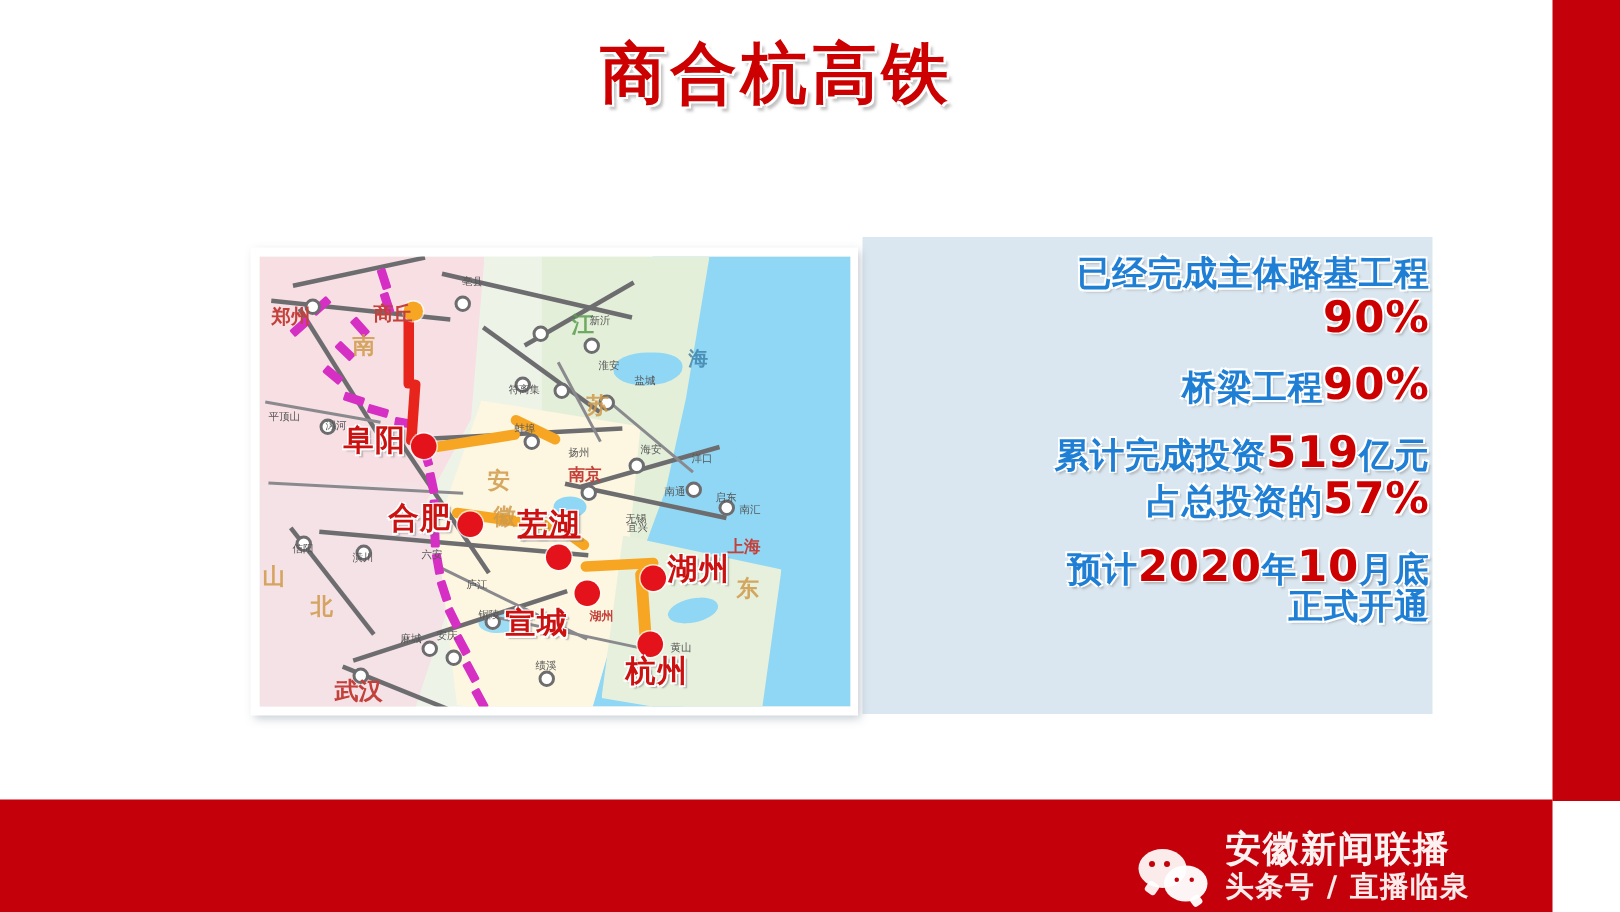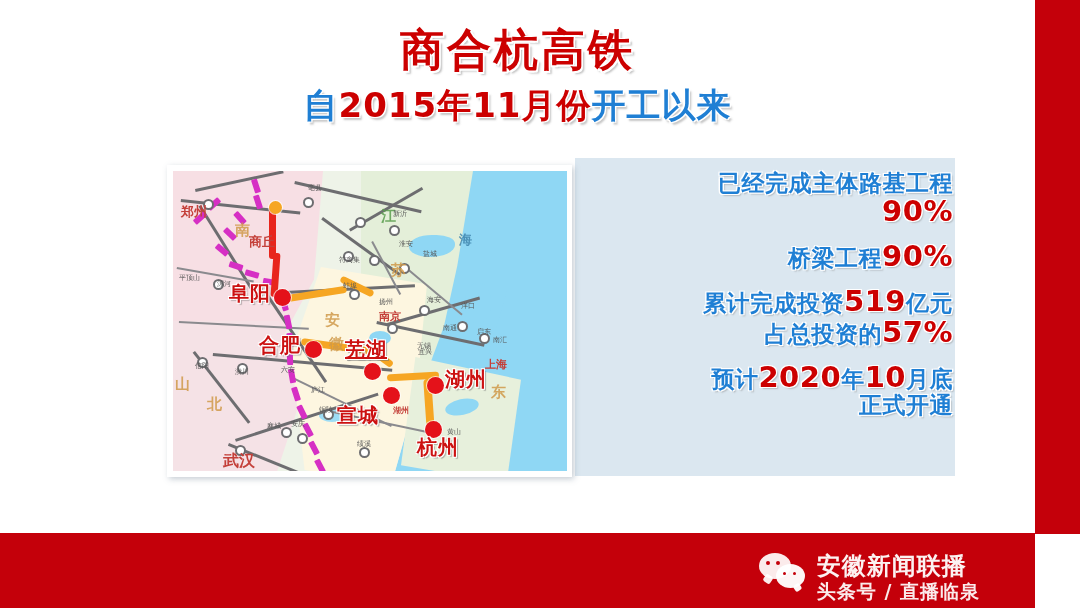--- a/index.html
+++ b/index.html
@@ -165,21 +165,21 @@
   }
   .st-red{
     color:#cc0000;
     text-shadow:-1.2px -1.2px 0 #fff,1.2px -1.2px 0 #fff,-1.2px 1.2px 0 #fff,1.2px 1.2px 0 #fff,2px 2px 1.5px rgba(120,120,120,.4);
   }
   .big-pct{font-size:29px;}
 
   
   .watermark{
     position:absolute;right:55px;bottom:6px;
-    display:flex;align-items:flex-start;gap:10px;
+    display:flex;align-items:flex-end;gap:10px;
   }
   .wx-logo{position:relative;width:48px;height:36px;flex:0 0 auto;}
   .wx-logo .b1{
     position:absolute;left:0;top:0;width:32px;height:26px;border-radius:50%;
     background:rgba(255,255,255,.92);
   }
   .wx-logo .b1:after{
     content:"";position:absolute;left:5px;bottom:-4px;width:8px;height:8px;
     background:rgba(255,255,255,.92);transform:rotate(35deg);border-radius:2px;
   }
@@ -198,21 +198,20 @@
 </style>
 </head>
 <body>
 
 <div class="stage">
 
   <div class="content">
 
     <div class="headline">
       <span class="title">商合杭高铁</span>
-      <span class="subtitle"><span class="sub-blue">自</span><span class="sub-red">2015年11月份</span><span class="sub-blue">开工以来</span></span>
     </div>
 
     <div class="band">
 
       <div class="stat-bg"></div>
 
       <div class="map-card">
         <div class="map-inner">
 
           <div class="sea"></div>
@@ -341,21 +340,21 @@
           <div class="lbl" style="left:108px;top:196px;">六安</div>
           <div class="lbl" style="left:138px;top:216px;">庐江</div>
           <div class="lbl" style="left:146px;top:236px;">铜陵</div>
           <div class="lbl" style="left:118px;top:250px;">安庆</div>
           <div class="lbl" style="left:94px;top:252px;">麻城</div>
           <div class="lbl" style="left:220px;top:236px;color:#c4403a;font-weight:bold;font-size:8px;">湖州</div>
           <div class="lbl" style="left:184px;top:270px;">绩溪</div>
           <div class="lbl" style="left:274px;top:258px;">黄山</div>
 
           <div class="lbl mid" style="left:8px;top:34px;font-size:13px;">郑州</div>
-          <div class="lbl mid" style="left:76px;top:32px;font-size:13px;margin-top:32px;">商丘</div>
+          <div class="lbl mid" style="left:76px;top:32px;font-size:13px;">商丘</div>
           <div class="lbl mid" style="left:206px;top:140px;font-size:11px;">南京</div>
           <div class="lbl mid" style="left:312px;top:188px;font-size:11px;">上海</div>
           <div class="lbl mid" style="left:50px;top:282px;font-size:16px;">武汉</div>
 
           <div class="lbl big" style="left:56px;top:112px;">阜阳</div>
           <div class="lbl big" style="left:86px;top:164px;">合肥</div>
           <div class="lbl big" style="left:172px;top:168px;text-decoration:underline;">芜湖</div>
           <div class="lbl big" style="left:164px;top:234px;">宣城</div>
           <div class="lbl big" style="left:272px;top:198px;">湖州</div>
           <div class="lbl big" style="left:244px;top:266px;">杭州</div>

